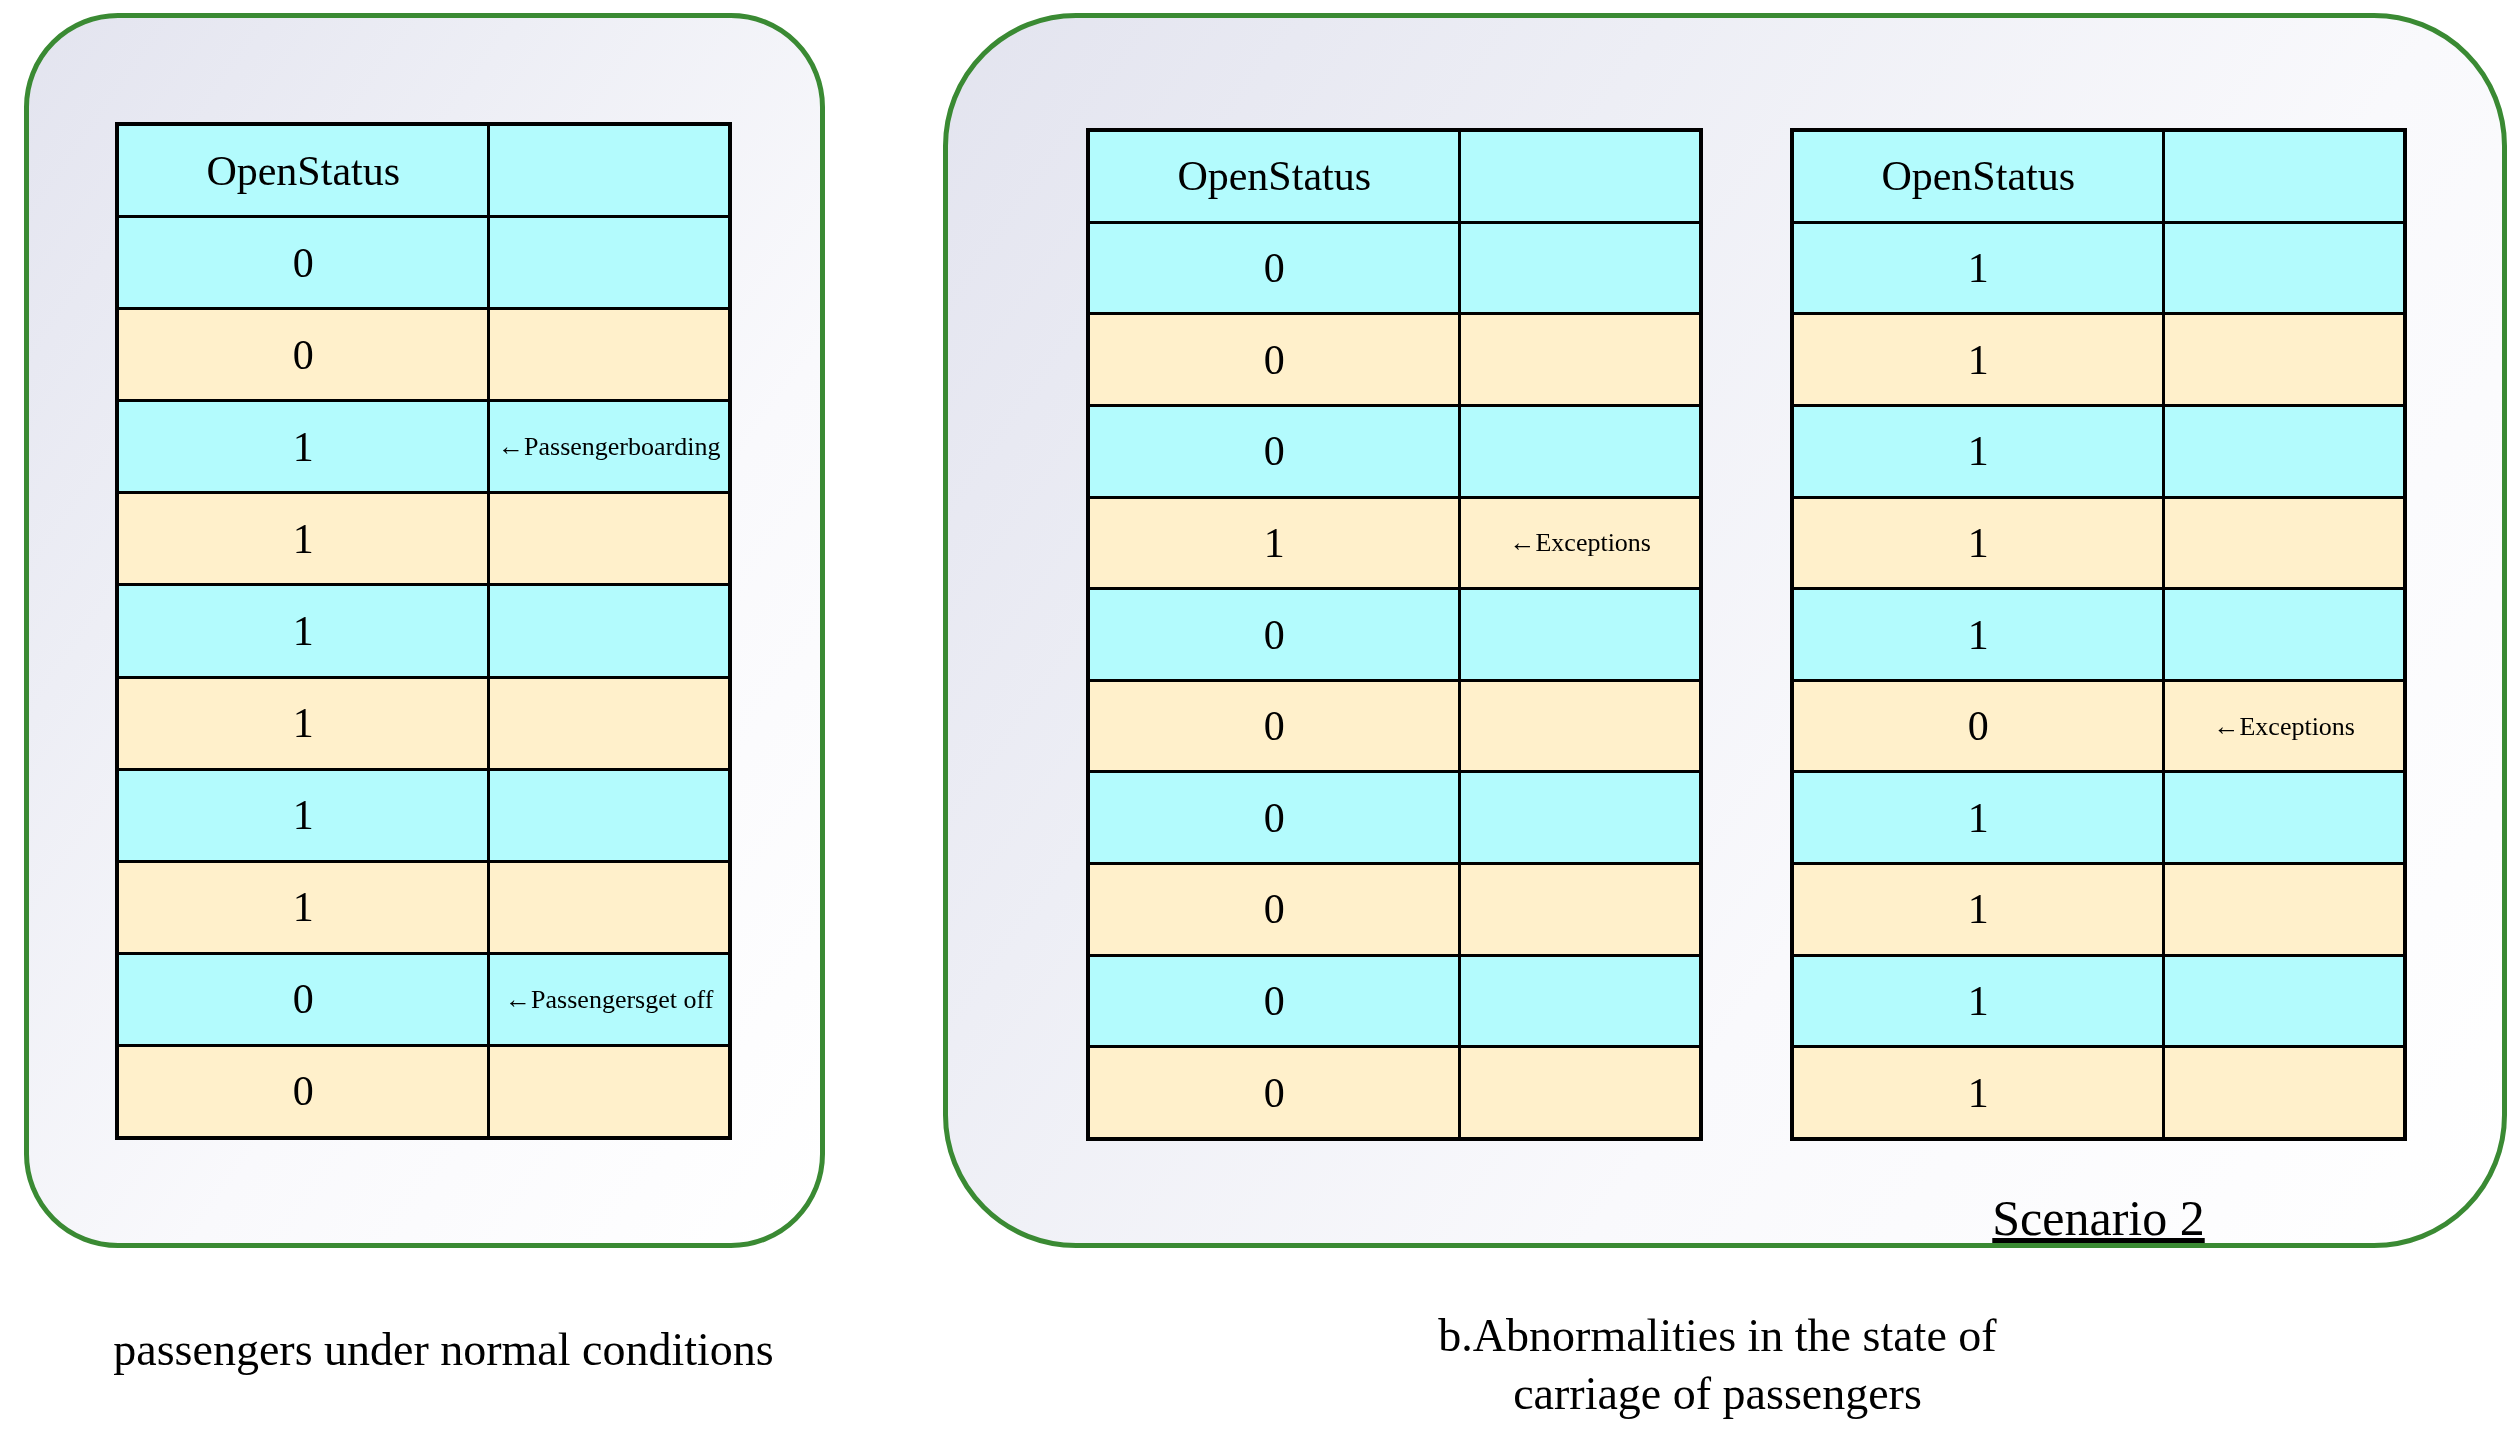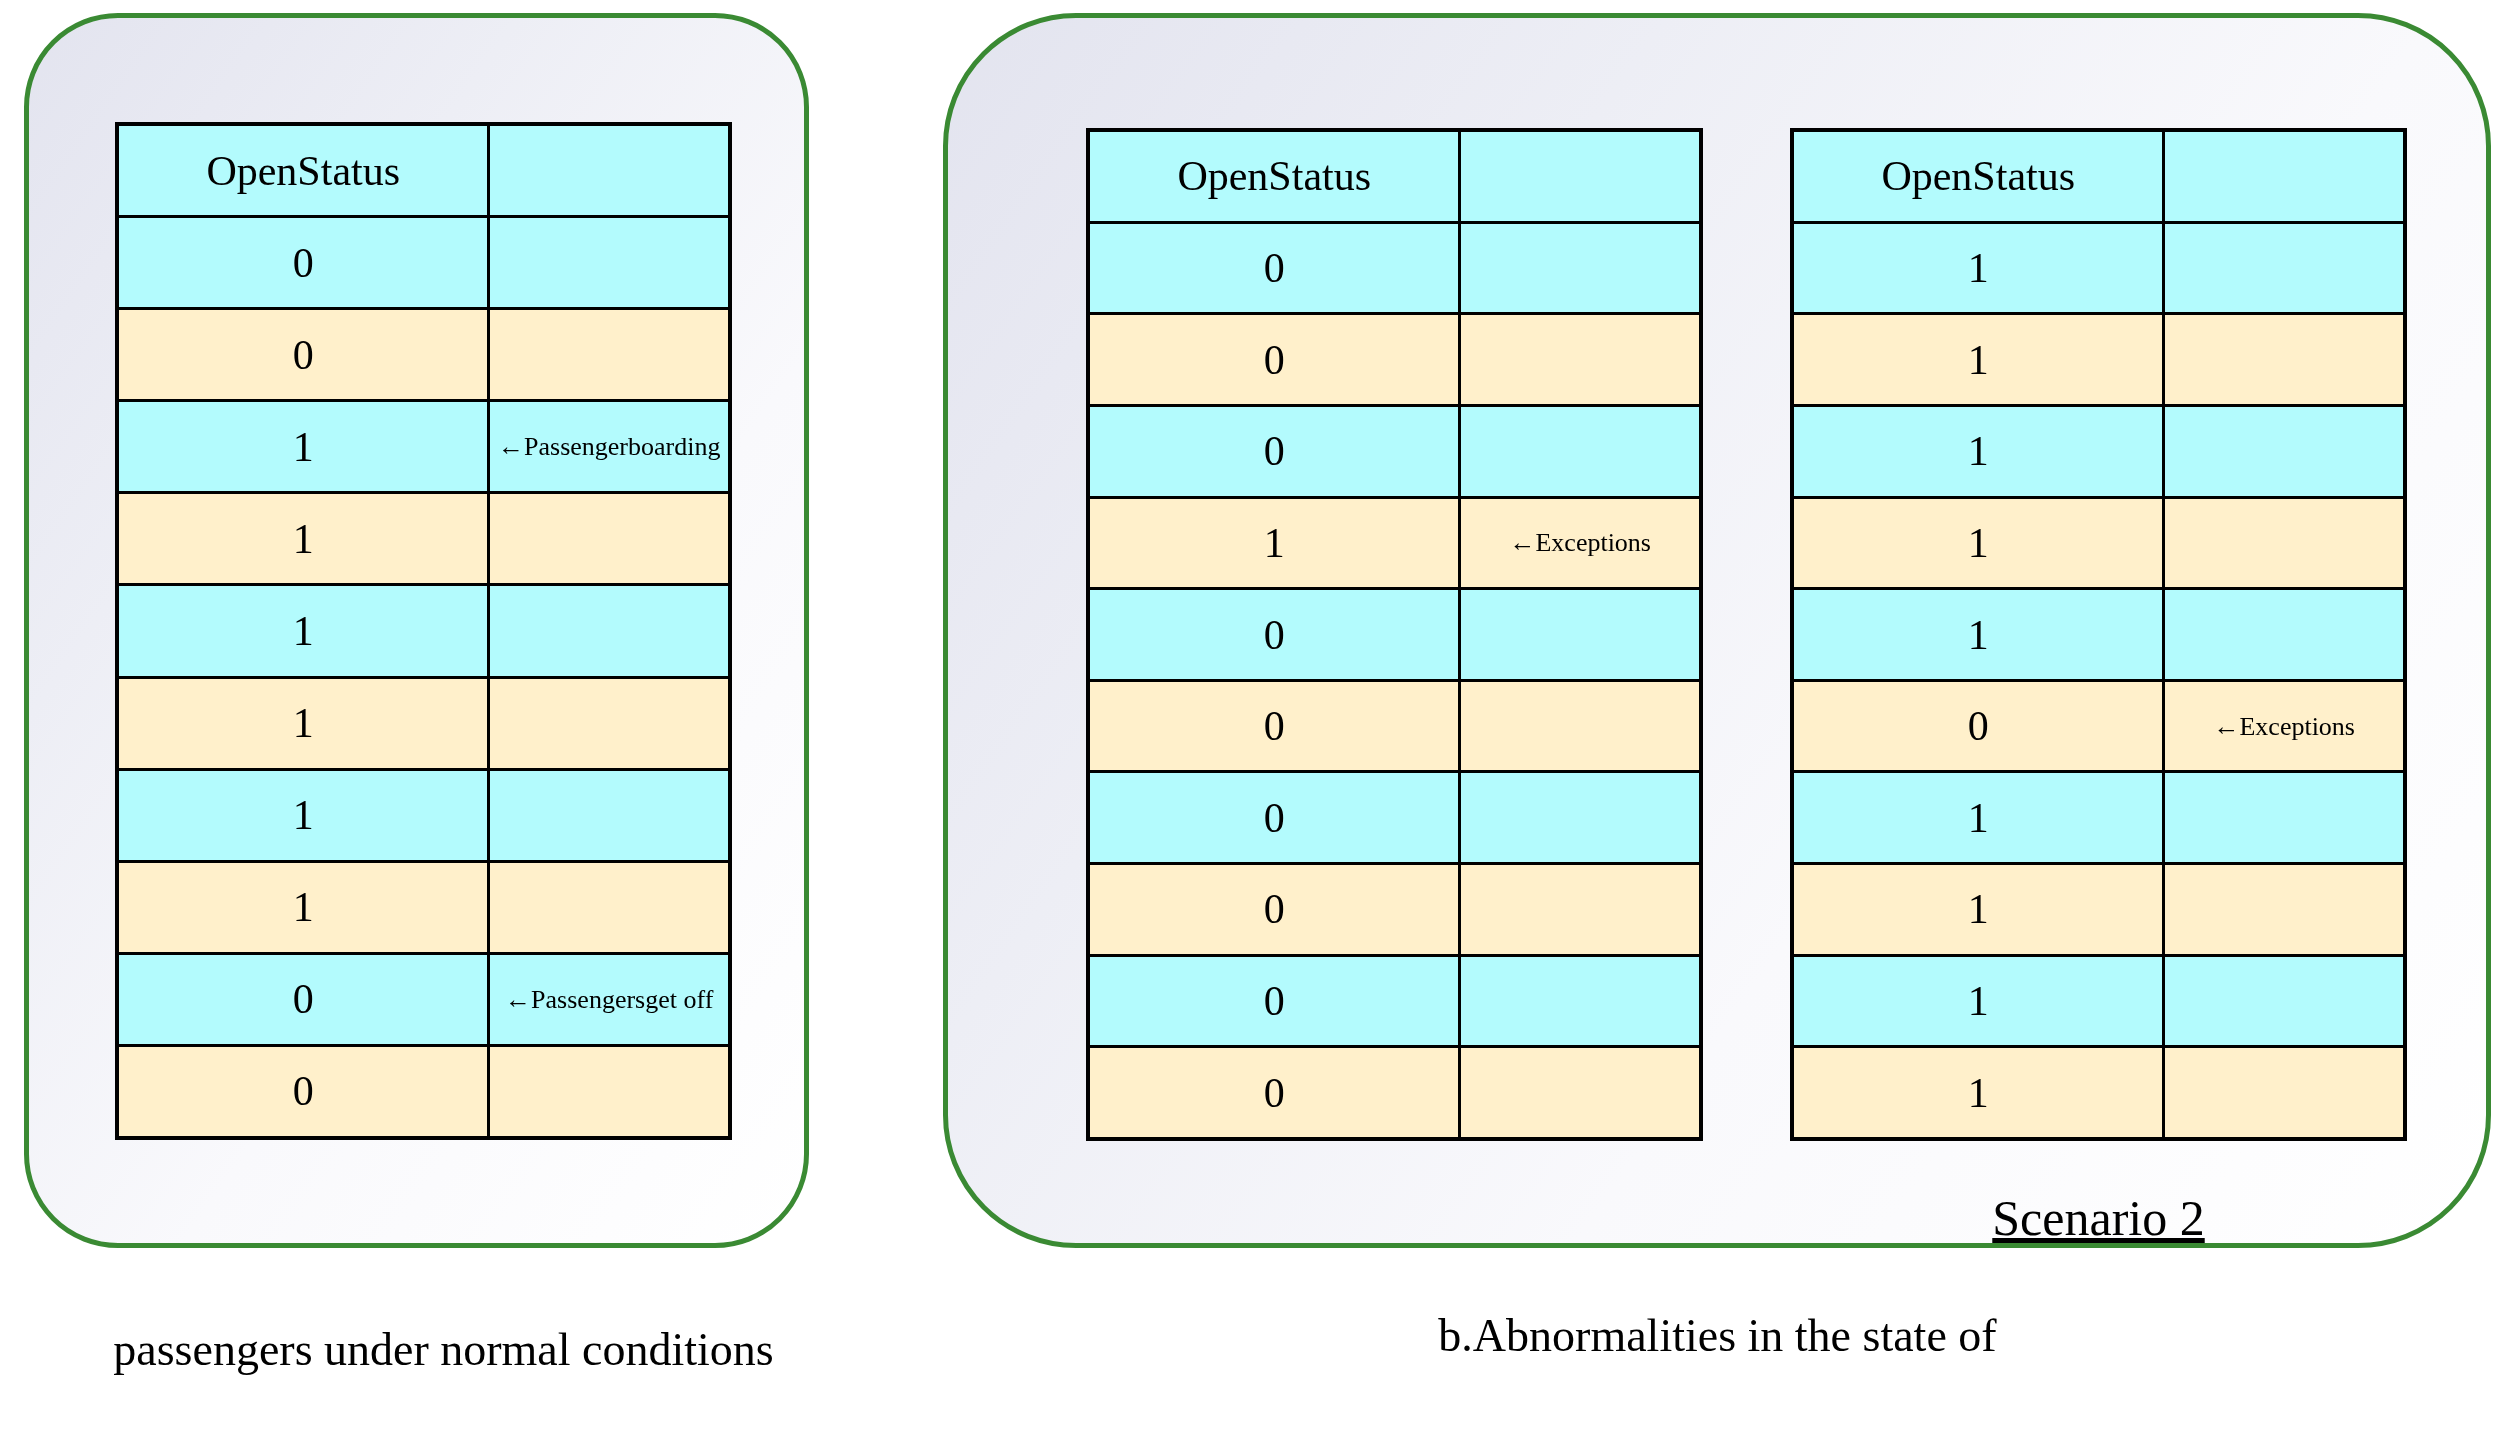--- a/index.html
+++ b/index.html
@@ -13,20 +13,21 @@
     position: relative;
     overflow: hidden;
     font-family: "Liberation Serif", "DejaVu Serif", serif;
     color: #000000;
   }
   .panel {
     position: absolute;
     border: 5.8px solid var(--panel-border-green, #3a8a33);
     background: linear-gradient(125deg, #e3e4ef 0%, #edeef5 30%, #f9f9fc 62%, #ffffff 100%);
     box-sizing: content-box;
+    padding-left: 16px;
   }
   .panel.left {
     left: 24px;
     top: 13px;
     width: 775px;
     height: 1225px;
     border-radius: 94px;
   }
   .panel.right {
     left: 943px;
@@ -277,14 +278,15 @@
       </div>
     </div>
   <div class="scenario-caption s2">Scenario 2</div>
 </section>
 
 <div class="figure-caption a">
   <div>passengers under normal conditions</div>
 </div>
 <div class="figure-caption b">
   <div>b.Abnormalities in the state of</div>
+  <div>carriage of passengers</div>
 </div>
 
 
 </body></html>

